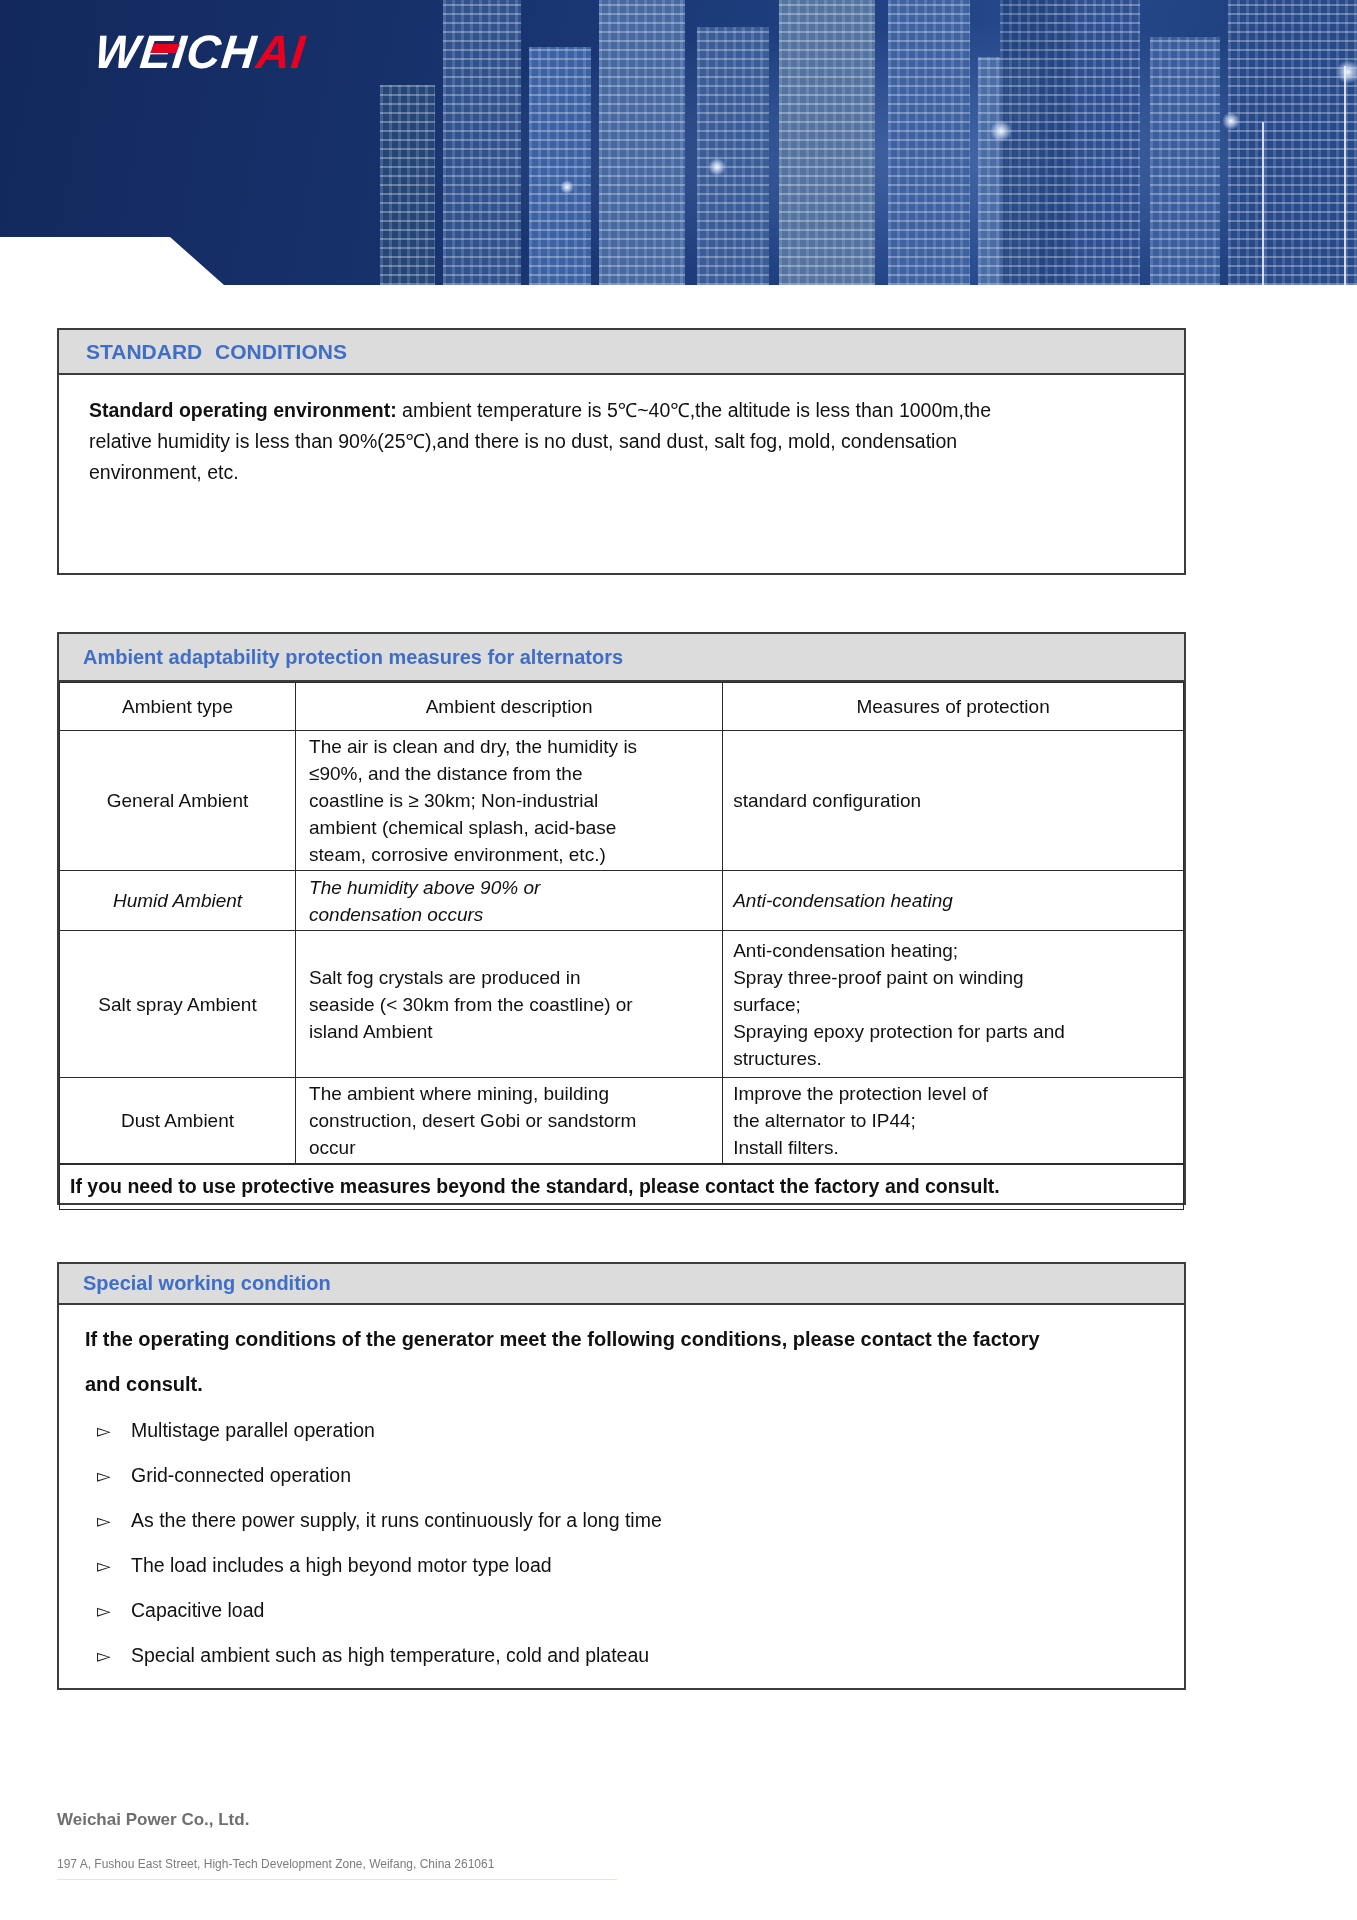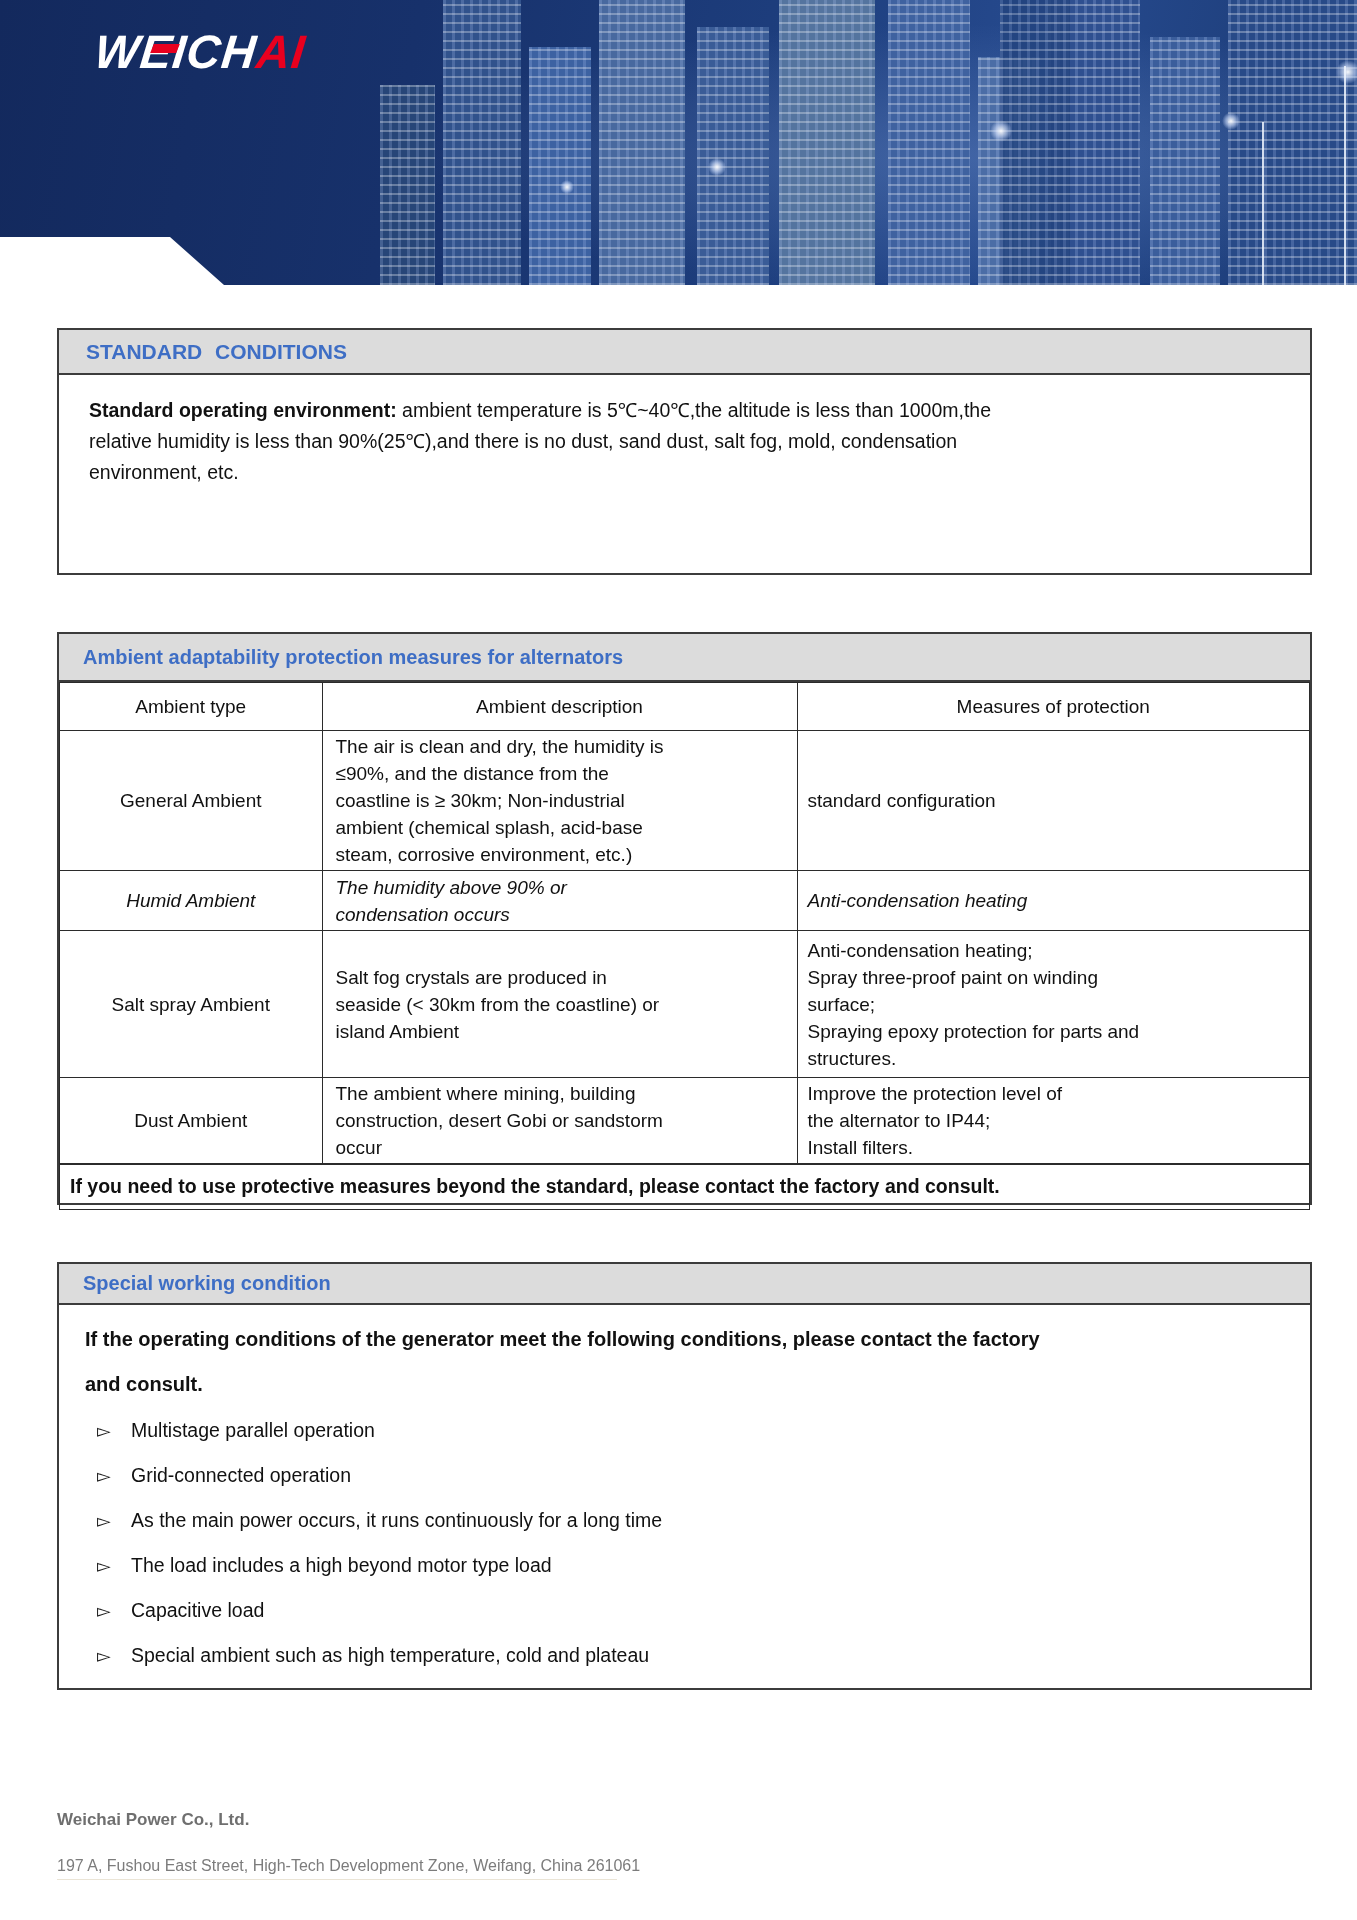--- a/index.html
+++ b/index.html
@@ -70,21 +70,21 @@
     left: 152px; top: 44px;
     width: 26px; height: 9px;
     background: #e8001f;
     transform: skewX(-22deg);
   }
 
   
   .box {
     position: absolute;
     left: 57px;
-    width: 1255px;
+    width: 1129px;
     border: 2px solid #3c3c3c;
     background: #ffffff;
   }
   .box-title-bar {
     background: #dcdcdc;
     border-bottom: 2px solid #3c3c3c;
     display: flex;
     align-items: center;
     padding-left: 27px;
   }
@@ -161,21 +161,21 @@
 
   
   .footer { position: absolute; left: 57px; top: 1810px; }
   .footer-company {
     color: #6f6f6f;
     font-weight: bold;
     font-size: 17px;
   }
   .footer-address {
     color: #7c7c7c;
-    font-size: 16px;
+    font-size: 12px;
     margin-top: 27px;
   }
   .footer-rule {
     position: absolute;
     left: 57px; top: 1879px;
     width: 560px; height: 1px;
     background: #eae4d6;
   }
 </style>
 </head>
@@ -295,21 +295,21 @@
         <li>
             <span class="arrow">▻</span>
             <span>Multistage parallel operation</span>
           </li>
         <li>
             <span class="arrow">▻</span>
             <span>Grid-connected operation</span>
           </li>
         <li>
             <span class="arrow">▻</span>
-            <span>As the main power occurs, it runs continuously for a long time</span>
+            <span>As the there power supply, it runs continuously for a long time</span>
           </li>
         <li>
             <span class="arrow">▻</span>
             <span>The load includes a high beyond motor type load</span>
           </li>
         <li>
             <span class="arrow">▻</span>
             <span>Capacitive load</span>
           </li>
         <li>

